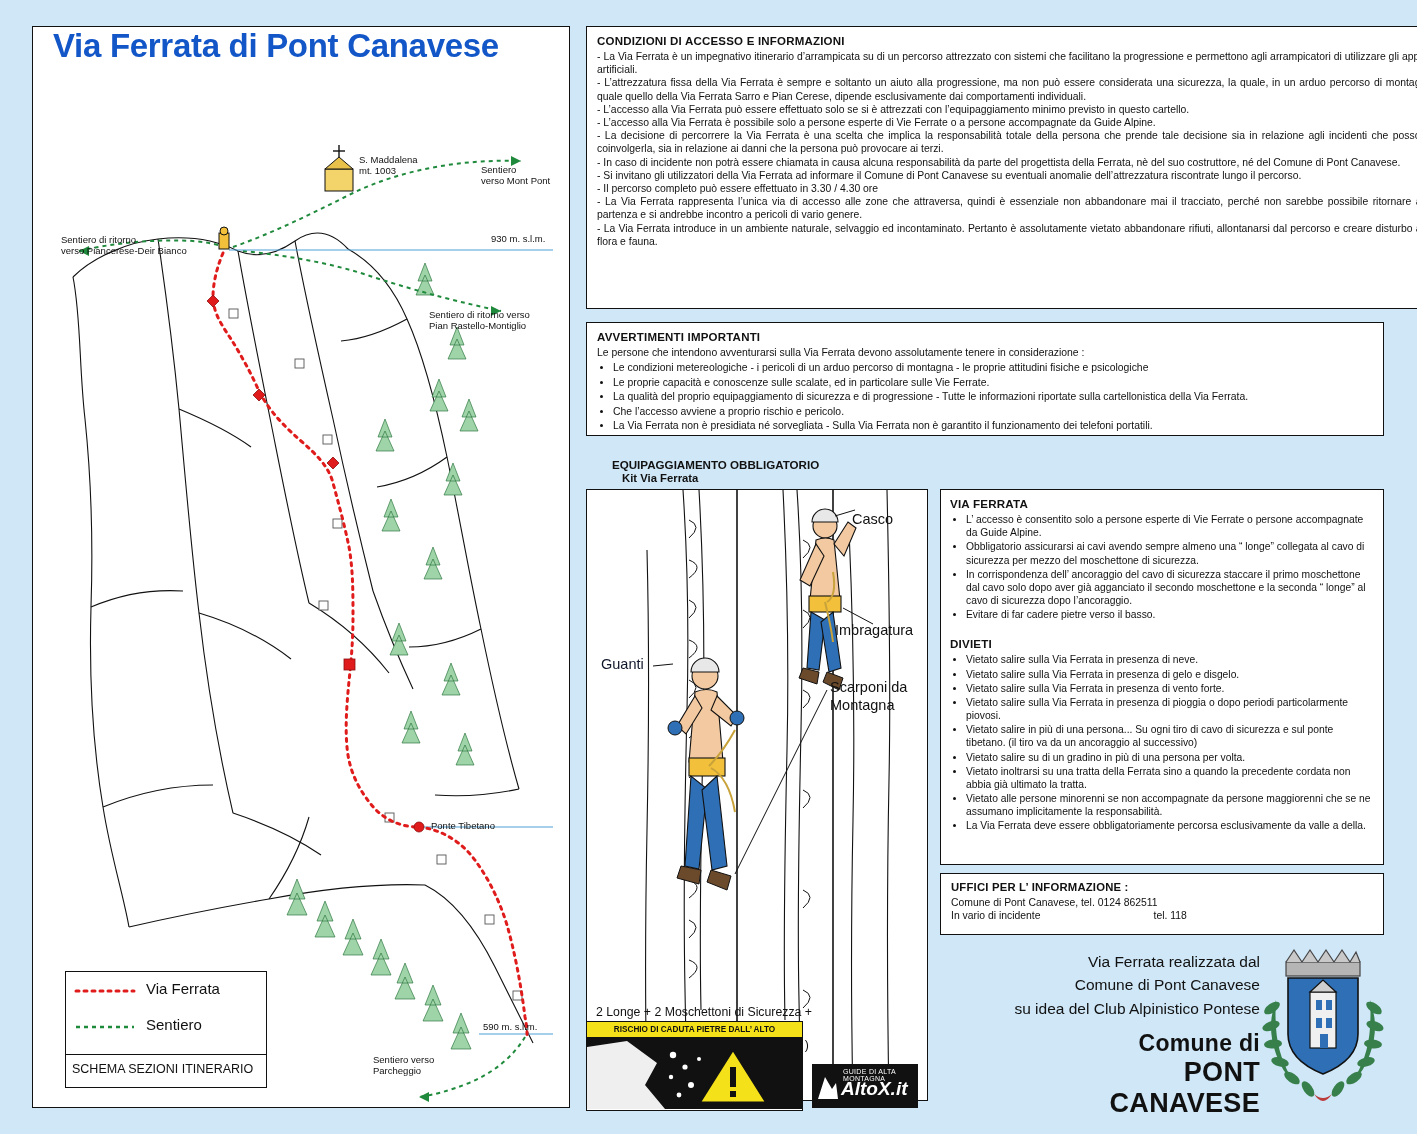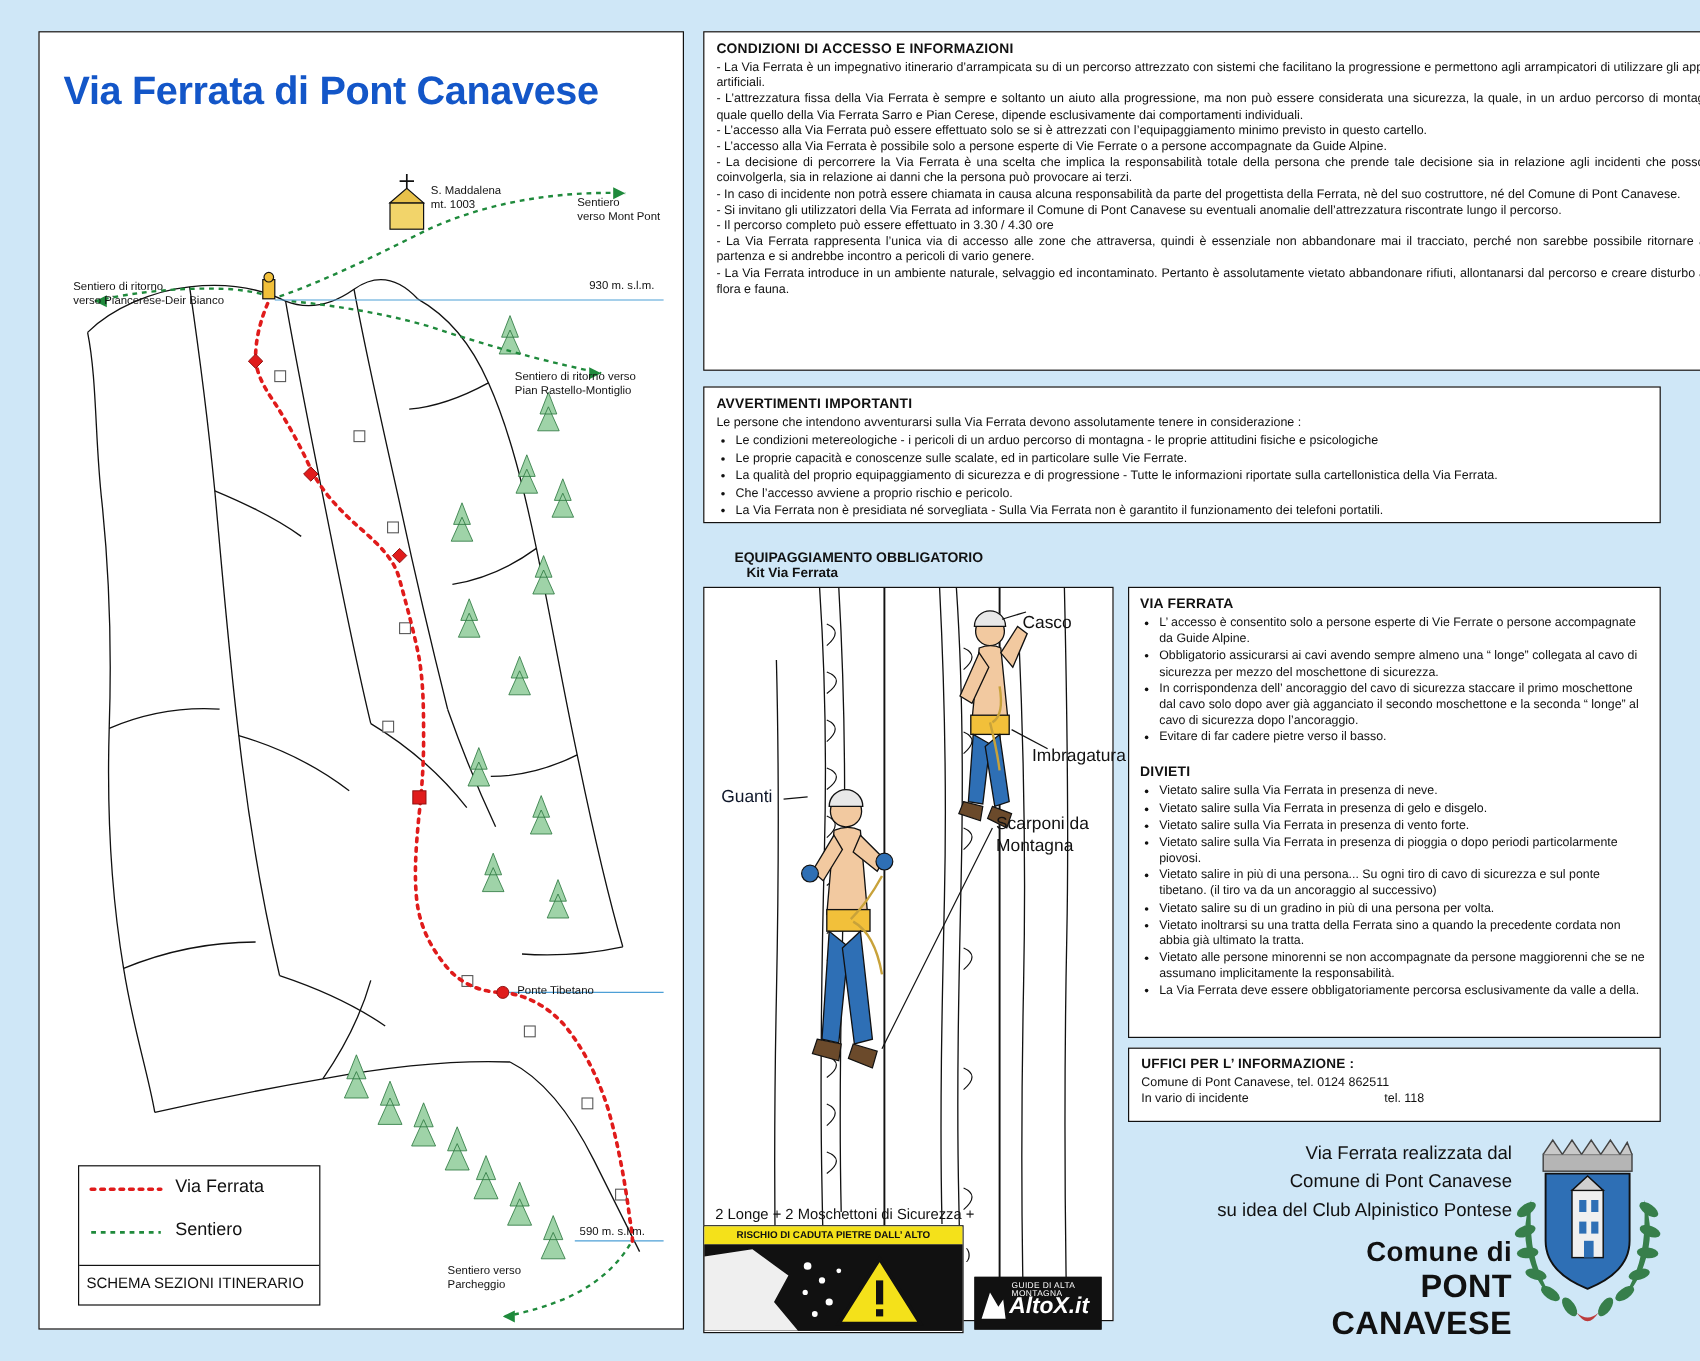--- a/index.html
+++ b/index.html
@@ -11,21 +11,21 @@
     overflow:hidden;
   }
   .board{position:absolute;inset:0;background:#cfe7f7;}
 
   
   #map-panel{
     position:absolute;left:32px;top:26px;width:536px;height:1080px;
     background:#ffffff;border:1px solid #111;
   }
   #map-title{
-    position:absolute;left:20px;top:30px;
+    position:absolute;left:20px;top:0;
     font-size:33px;font-weight:bold;color:#1356c8;
     letter-spacing:-0.3px;
   }
   .map-svg{position:absolute;left:0;top:0;width:536px;height:1080px;}
   .maplabel{position:absolute;font-size:9.5px;color:#111;line-height:1.15;}
   .legend{
     position:absolute;left:32px;top:944px;width:200px;height:115px;
     border:1px solid #111;background:#fff;
   }
   .legend .row{position:absolute;font-size:15px;color:#111;}
@@ -345,21 +345,21 @@
 
       <g stroke="#111" stroke-width="1" fill="none">
         <line x1="248" y1="26" x2="268" y2="20"></line>
         <line x1="256" y1="118" x2="286" y2="134"></line>
         <line x1="86" y1="174" x2="66" y2="176"></line>
         <line x1="148" y1="384" x2="240" y2="200"></line>
       </g>
     </svg>
 
     <div style="position:absolute;left:265px;top:21px;font-size:14.5px;color:#111;">Casco</div>
-    <div style="position:absolute;left:248px;top:132px;font-size:14.5px;color:#111;padding-left:25px;">Imbragatura</div>
+    <div style="position:absolute;left:248px;top:132px;font-size:14.5px;color:#111;">Imbragatura</div>
     <div style="position:absolute;left:14px;top:166px;font-size:14.5px;color:#0f172a;">Guanti</div>
     <div style="position:absolute;left:243px;top:188px;font-size:14.5px;color:#111;white-space:pre;line-height:1.25;">Scarponi da
 Montagna</div>
   </div>
 
   <div id="equip-caption">
     <div>2 Longe + 2 Moschettoni di Sicurezza +</div>
     <div>Dissipatore di Energia</div>
     <div>( Longe = apposito spezzone di corda )</div>
   </div>

